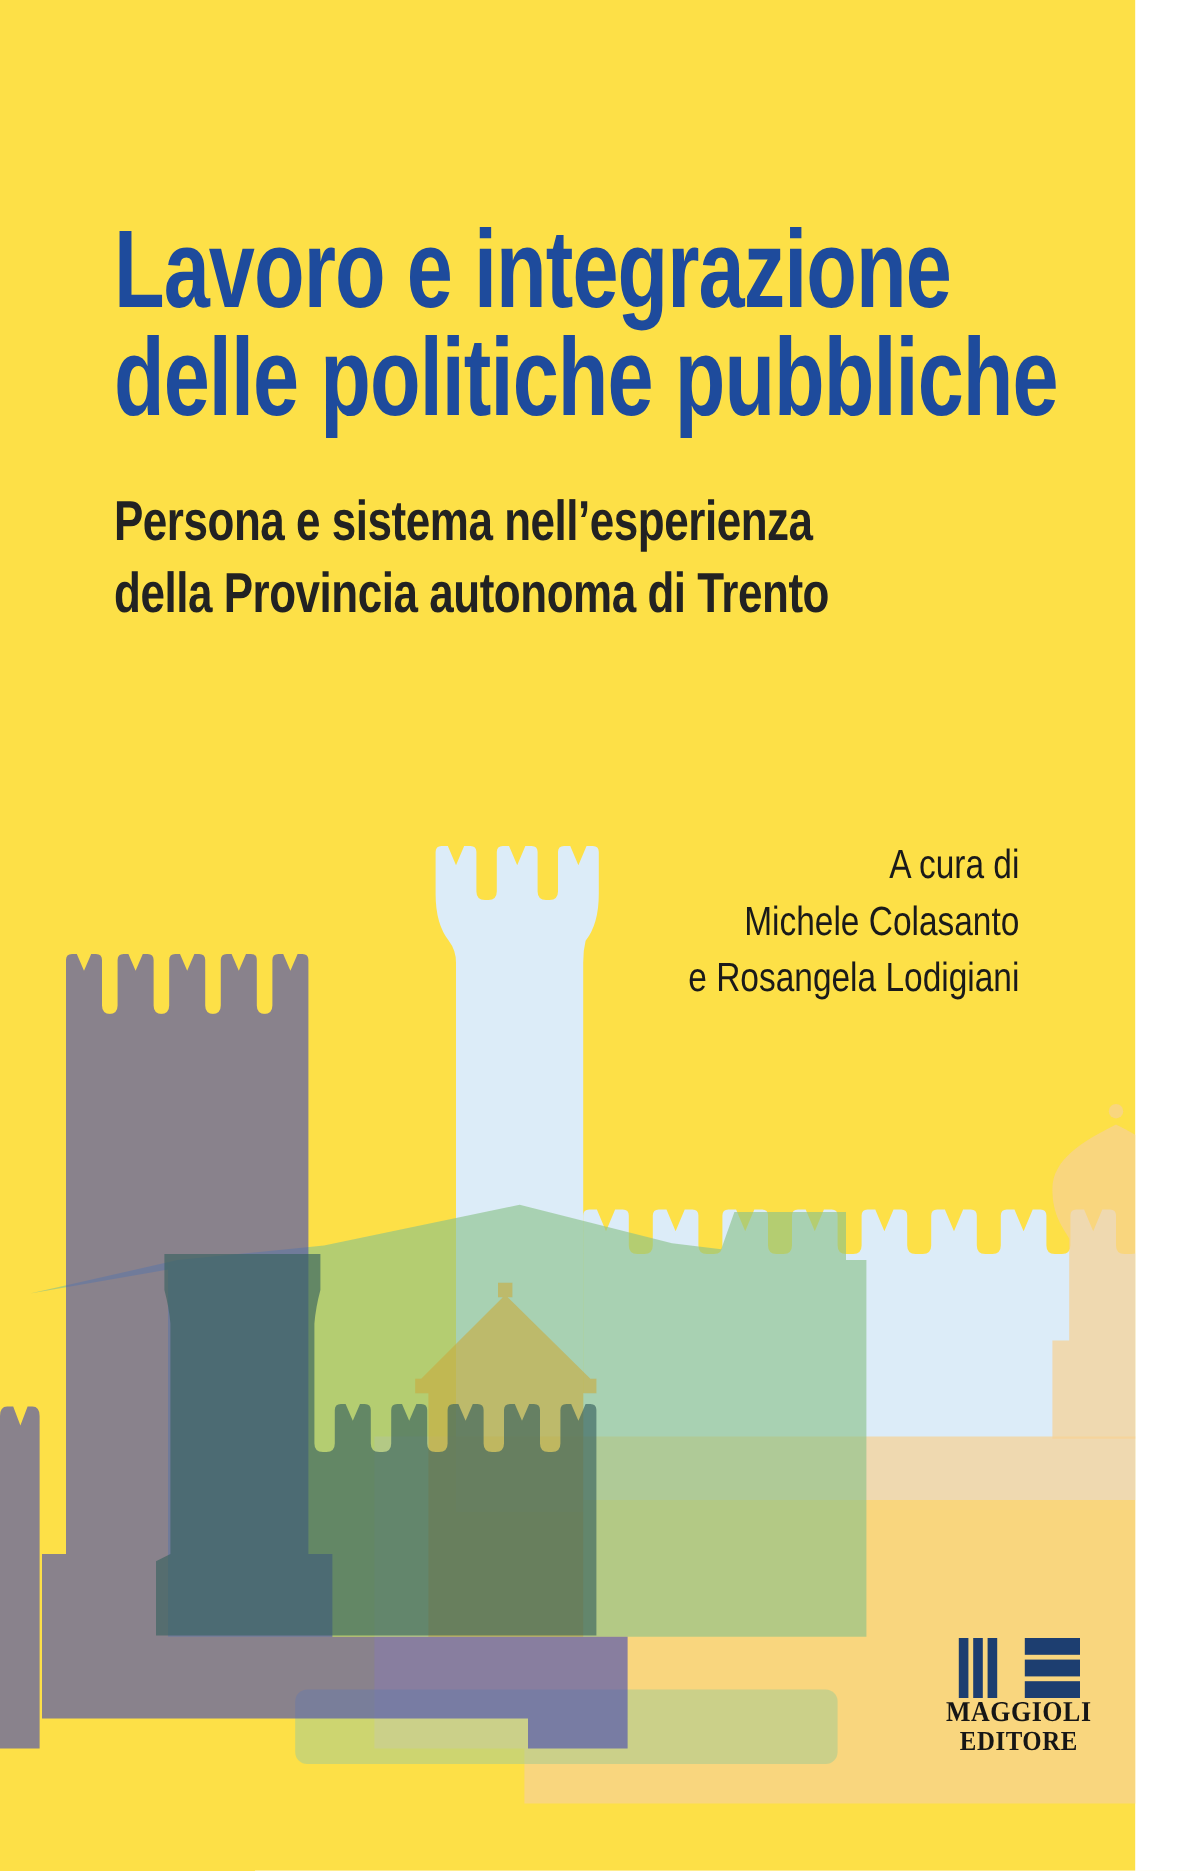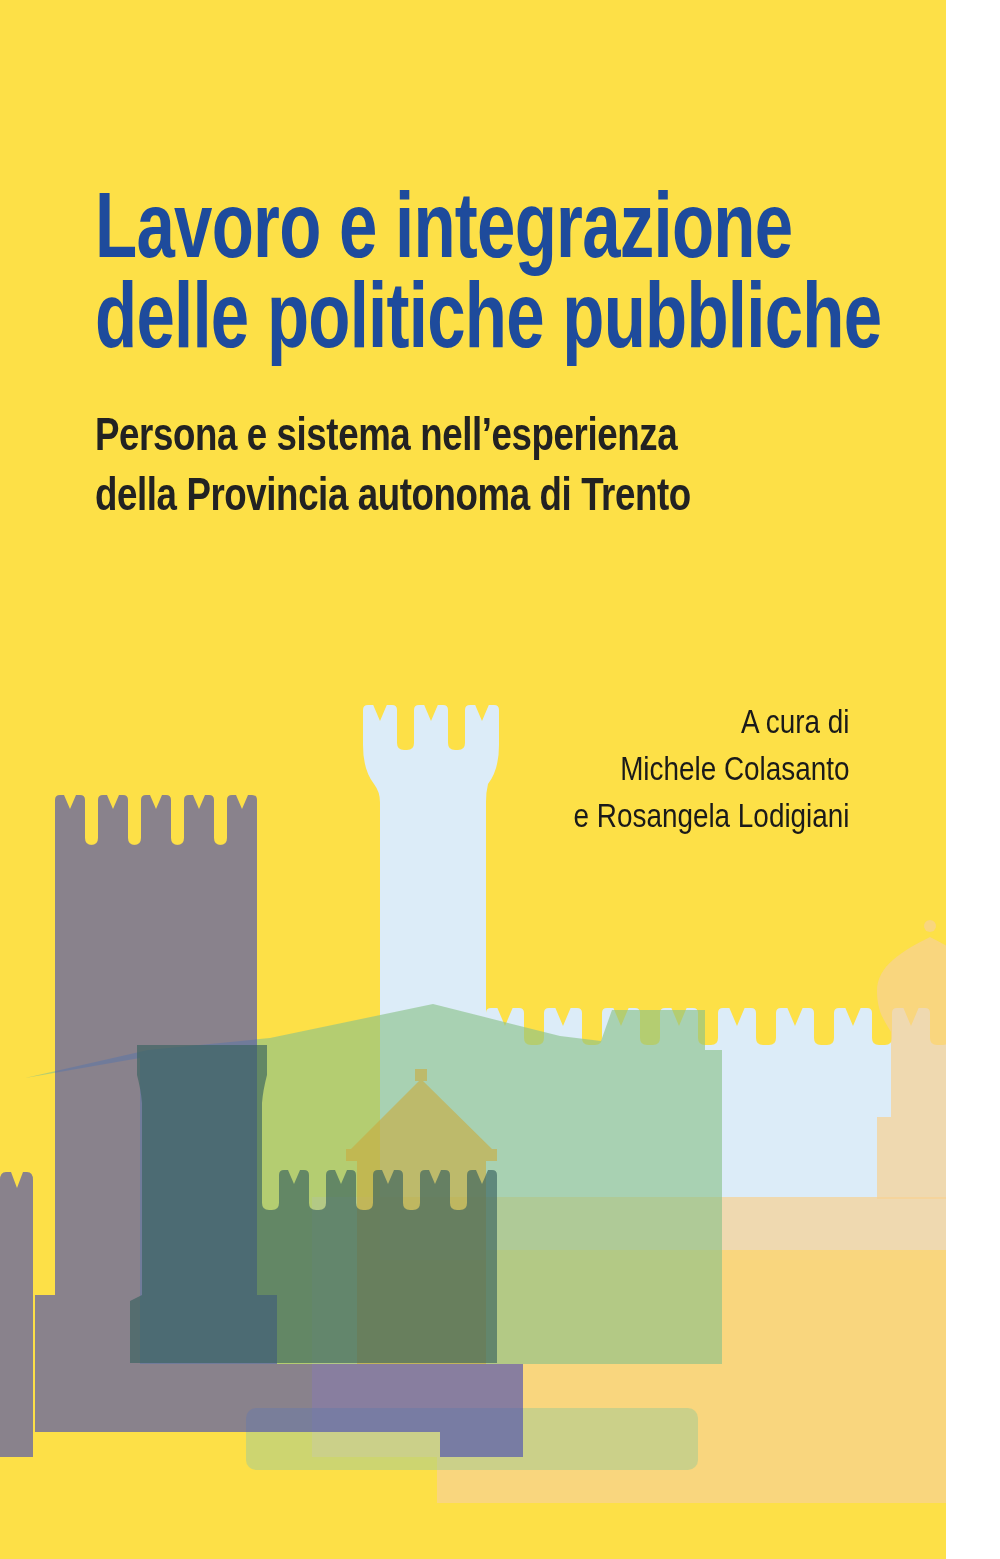--- a/index.html
+++ b/index.html
@@ -98,14 +98,30 @@
     <div>Persona e sistema nell’esperienza</div>
     <div>della Provincia autonoma di Trento</div>
   </div>
 
   <div class="credits">
     <div>A cura di</div>
     <div>Michele Colasanto</div>
     <div>e Rosangela Lodigiani</div>
   </div>
 
+  <div class="publisher">
+    <div class="logo-bars">
+      <div class="vbar"></div>
+      <div class="vbar"></div>
+      <div class="vbar"></div>
+      <div class="hbars">
+        <div class="hbar"></div>
+        <div class="hbar"></div>
+        <div class="hbar"></div>
+      </div>
+    </div>
+    <div class="publisher-name">
+      <span class="pub-line pub-line1">MAGGIOLI</span>
+      <span class="pub-line pub-line2">EDITORE</span>
+    </div>
+  </div>
 
 </div>
 
 </body></html>

